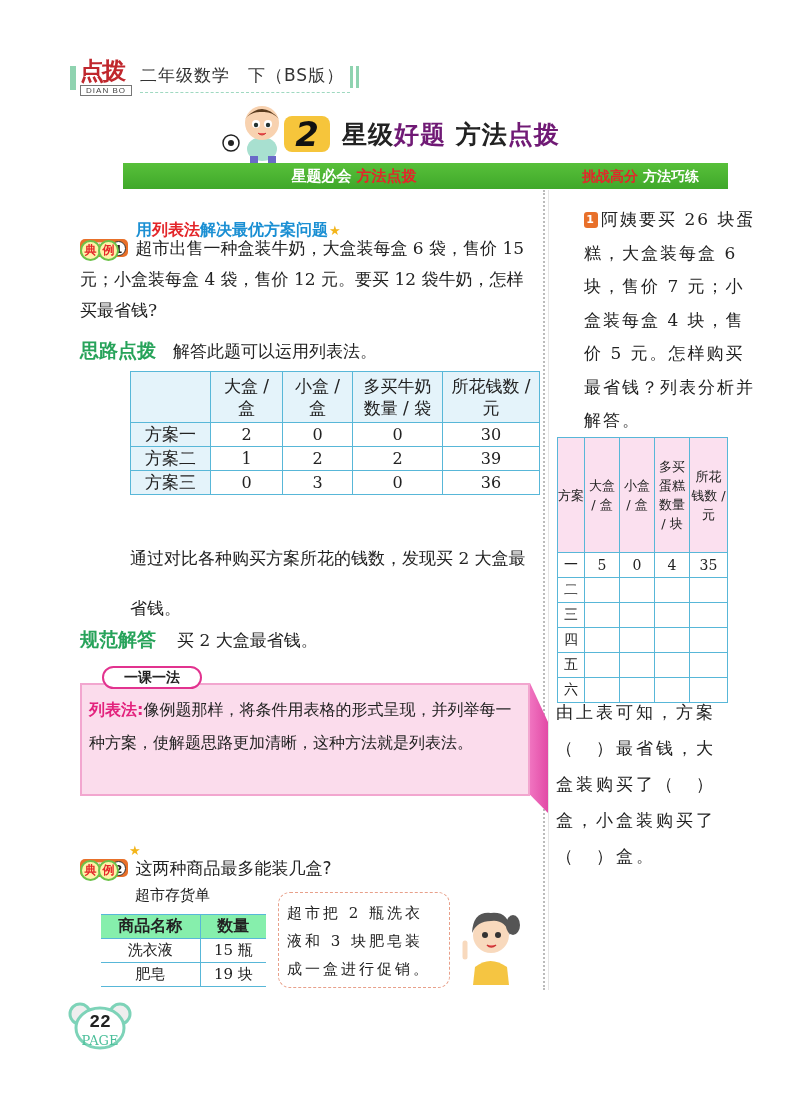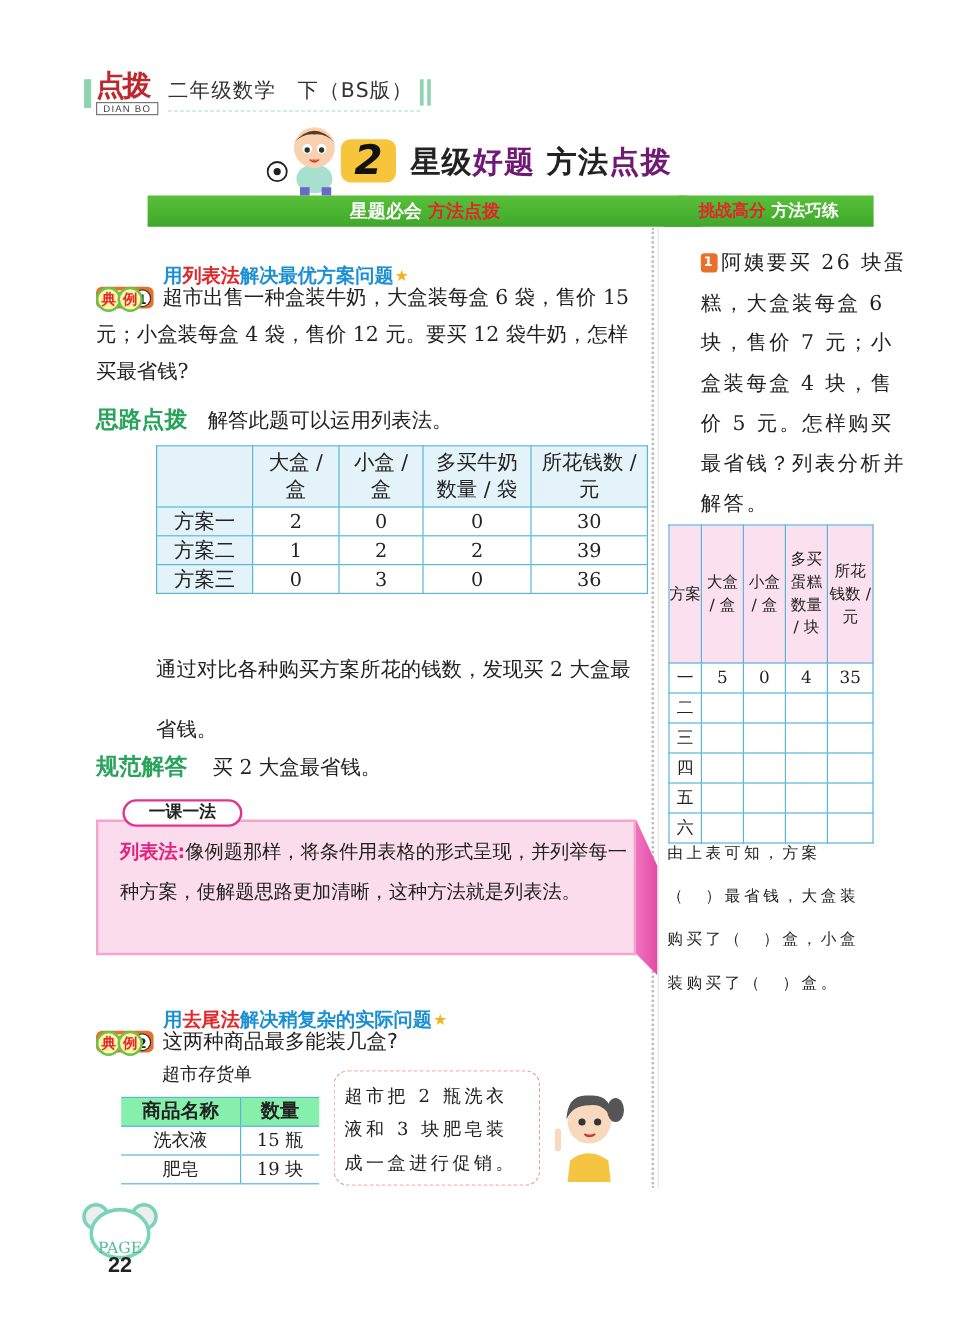--- a/index.html
+++ b/index.html
@@ -1,19 +1,19 @@
 <!DOCTYPE html>
 <html><head>
 <meta charset="utf-8">
 <style>
   * { box-sizing: border-box; margin: 0; padding: 0; }
   body { width: 800px; height: 1114px; background: #fff; position: relative; overflow: hidden;
     font-family: "DejaVu Serif", "Liberation Serif", serif; color: #222; }
   .abs { position: absolute; }
-  .sans { font-family: Liberation Sans, sans-serif; margin-top: 32px; }
+  .sans { font-family: Liberation Mono, monospace; }
 
   
   .hdr-bar { left: 70px; top: 66px; width: 6px; height: 24px; background: #8fd3b0; }
   .logo { left: 80px; top: 58px; width: 52px; height: 40px; }
   .logo-main { color: #c0272d; font-weight: bold; font-size: 24px; line-height: 26px; letter-spacing: -2px; font-family: "DejaVu Serif", serif; }
   .logo-sub { font-size: 8px; color: #444; border: 1px solid #777; letter-spacing: 1px; line-height: 9px; text-align: center; margin-top: 1px; font-family: "Liberation Sans", sans-serif; }
   .hdr-title { left: 140px; top: 64px; font-size: 17px; color: #333; font-family: "DejaVu Sans", sans-serif; letter-spacing: 1px; }
   .hdr-bars { left: 350px; top: 66px; }
   .hdr-bars span { display: inline-block; width: 3px; height: 22px; background: #8fd3b0; margin-right: 3px; }
   .hdr-dots { left: 140px; top: 92px; width: 210px; border-top: 1px dashed #9fd9c0; }
@@ -58,42 +58,42 @@
   .t1 th { background: #e4f3fa; font: normal 17px/22px "DejaVu Sans", sans-serif; padding: 3px 4px; }
   .t1 td.rh { background: #e4f3fa; font: 17px "DejaVu Sans", sans-serif; }
   .t1 td { height: 18px; }
 
   
   .tip { left: 80px; top: 683px; width: 450px; height: 113px; background: #fbdcec; border: 2px solid #f2a6cf; }
   .tip-fold { left: 530px; top: 683px; width: 18px; height: 130px;
     background: linear-gradient(90deg,#f074c0,#e24aa6); clip-path: polygon(0 0,100% 30%,100% 100%,0 86%); }
   .tip-tab { left: 102px; top: 666px; width: 100px; height: 23px; background: #fff; border: 2px solid #e2338f;
     border-radius: 12px; font: bold 14px/19px "DejaVu Sans", sans-serif; text-align: center; color: #222; }
-  .tip-text { left: 100px; top: 693px; width: 430px; font-size: 16px; line-height: 33px; color: #222; }
+  .tip-text { left: 89px; top: 693px; width: 430px; font-size: 16px; line-height: 33px; color: #222; }
   .tip-text .lbl { color: #e3227d; font-weight: bold; font-family: "DejaVu Sans", sans-serif; }
 
   
   .inv-cap { left: 135px; top: 886px; font-size: 15px; }
   table.t2 { border-collapse: collapse; font-size: 15px; }
   .t2 td { border-top: 1px solid #58b7d8; border-bottom: 1px solid #58b7d8; text-align: center; height: 24px; padding: 0 5px; }
   .t2 td + td { border-left: 1px solid #58b7d8; }
   .t2 tr.h td { background: #86efac; font: bold 16px "DejaVu Sans", sans-serif; }
 
   .bubble { left: 278px; top: 892px; width: 172px; height: 96px; border: 1.5px dashed #e8a08a; border-radius: 12px;
     padding: 6px 8px; font-size: 15px; line-height: 28px; letter-spacing: 3px; }
   .girl { left: 455px; top: 895px; width: 70px; height: 90px; }
 
   
   .rc-text { left: 584px; top: 203px; width: 172px; font-size: 17px; line-height: 33.5px; letter-spacing: 2px; }
   .q-num { display: inline-block; background: #e8702a; color: #fff; width: 14px; height: 16px; border-radius: 3px;
     font: bold 11px/16px "DejaVu Sans", sans-serif; text-align: center; margin-right: 3px; position: relative; top: -2px; }
   table.t3 { border-collapse: collapse; font-size: 14px; }
   .t3 td { border: 1px solid #58b7d8; text-align: center; height: 25px; padding: 0; }
   .t3 tr.h td { background: #fbe0ef; font: 13px/19px "DejaVu Sans", sans-serif; height: 115px; }
-  .rc-ans { left: 556px; top: 694px; width: 172px; font-size: 13px; line-height: 36px; letter-spacing: 3px; }
+  .rc-ans { left: 556px; top: 694px; width: 172px; font-size: 17px; line-height: 36px; letter-spacing: 3px; }
 
   
   .pg { left: 68px; top: 1000px; width: 64px; height: 50px; }
 </style>
 </head>
 <body>
 
 <div class="abs hdr-bar"></div>
 <div class="abs logo">
   <div class="logo-main">点拨</div>
@@ -190,21 +190,20 @@
 <div class="abs tip"></div>
 <div class="abs tip-fold"></div>
 <div class="abs tip-tab">一课一法</div>
 <div class="abs tip-text"><span class="lbl">列表法:</span><span>像例题那样，将条件用表格的形式呈现，并列举每一种方案，使解题思路更加清晰，这种方法就是列表法。</span></div>
 
 <div class="abs qtype" style="left:80px; top:823px;">
   <span class="qtype-badge">
       <span>题型</span>
       <span class="qtype-num">2</span>
     </span>
-  <span class="qtype-title"><span>用</span><span class="red">去尾法</span><span>解决稍复杂的实际问题</span></span>
   <span class="star">★</span>
 </div>
 
 <div class="abs body-text" style="left:80px; top:853px; width:460px;">
   <span class="example-badge">
       <span>典</span>
       <span>例</span>
     </span>
   <span style="margin-left:14px; font-family:'DejaVu Sans',sans-serif;">这两种商品最多能装几盒?</span>
 </div>

